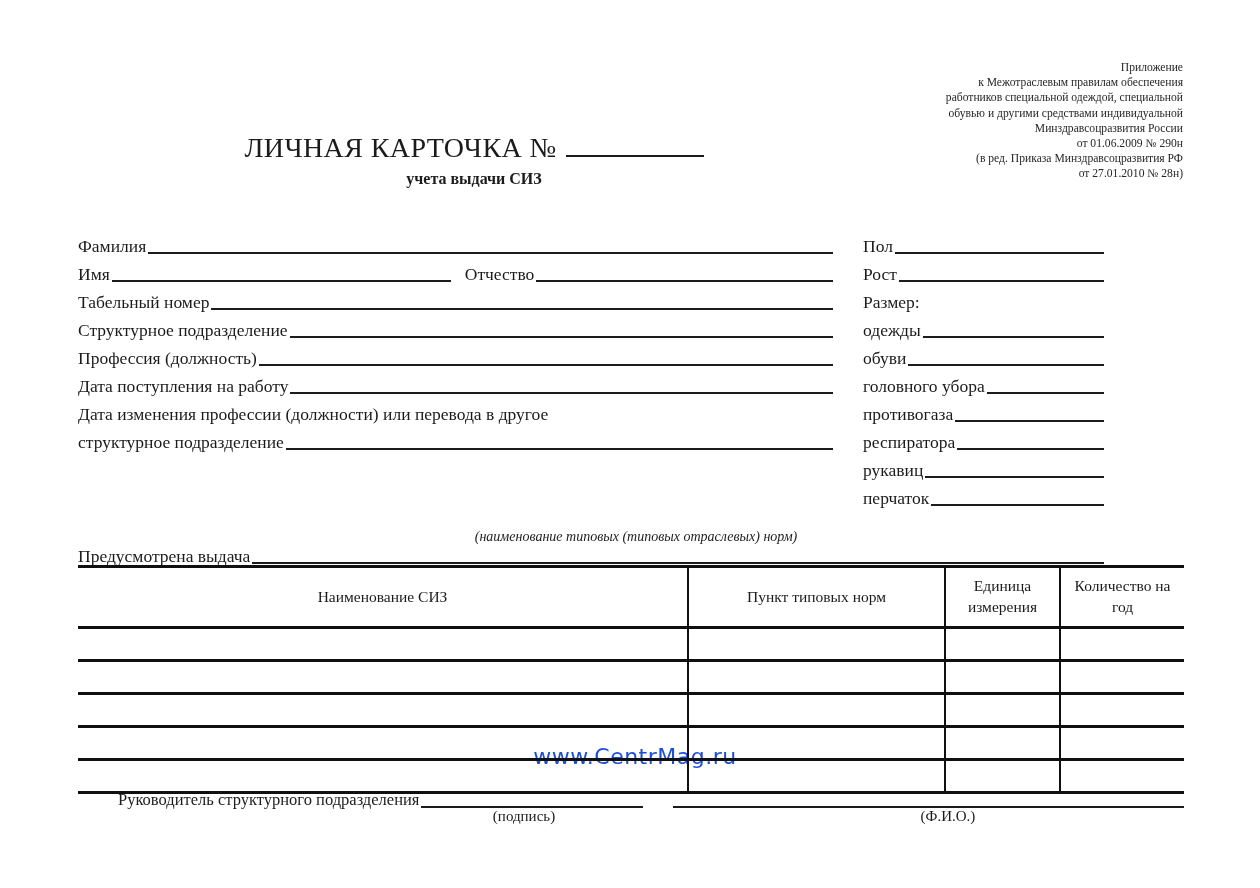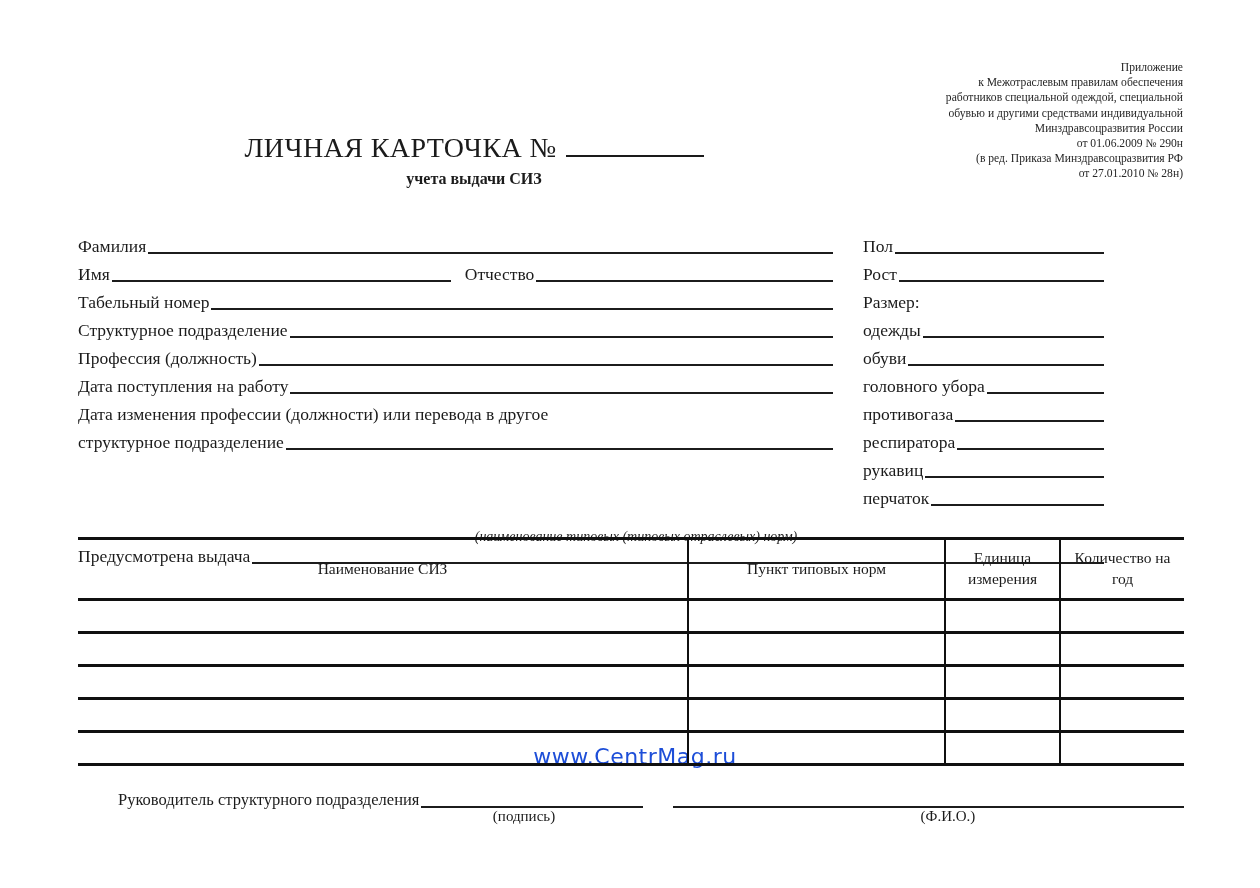--- a/index.html
+++ b/index.html
@@ -110,21 +110,21 @@
     font-family: "DejaVu Sans", sans-serif;
     font-size: 22px;
     letter-spacing: 0.5px;
     color: #1d4ed8;
     z-index: 1;
   }
 
   
   .table-wrap {
     position: absolute;
-    top: 537px;
+    top: 565px;
     left: 78px;
     width: 1106px;
     z-index: 2;
   }
   table.ppe {
     border-collapse: collapse;
     width: 1106px;
     table-layout: fixed;
   }
   table.ppe th, table.ppe td {

